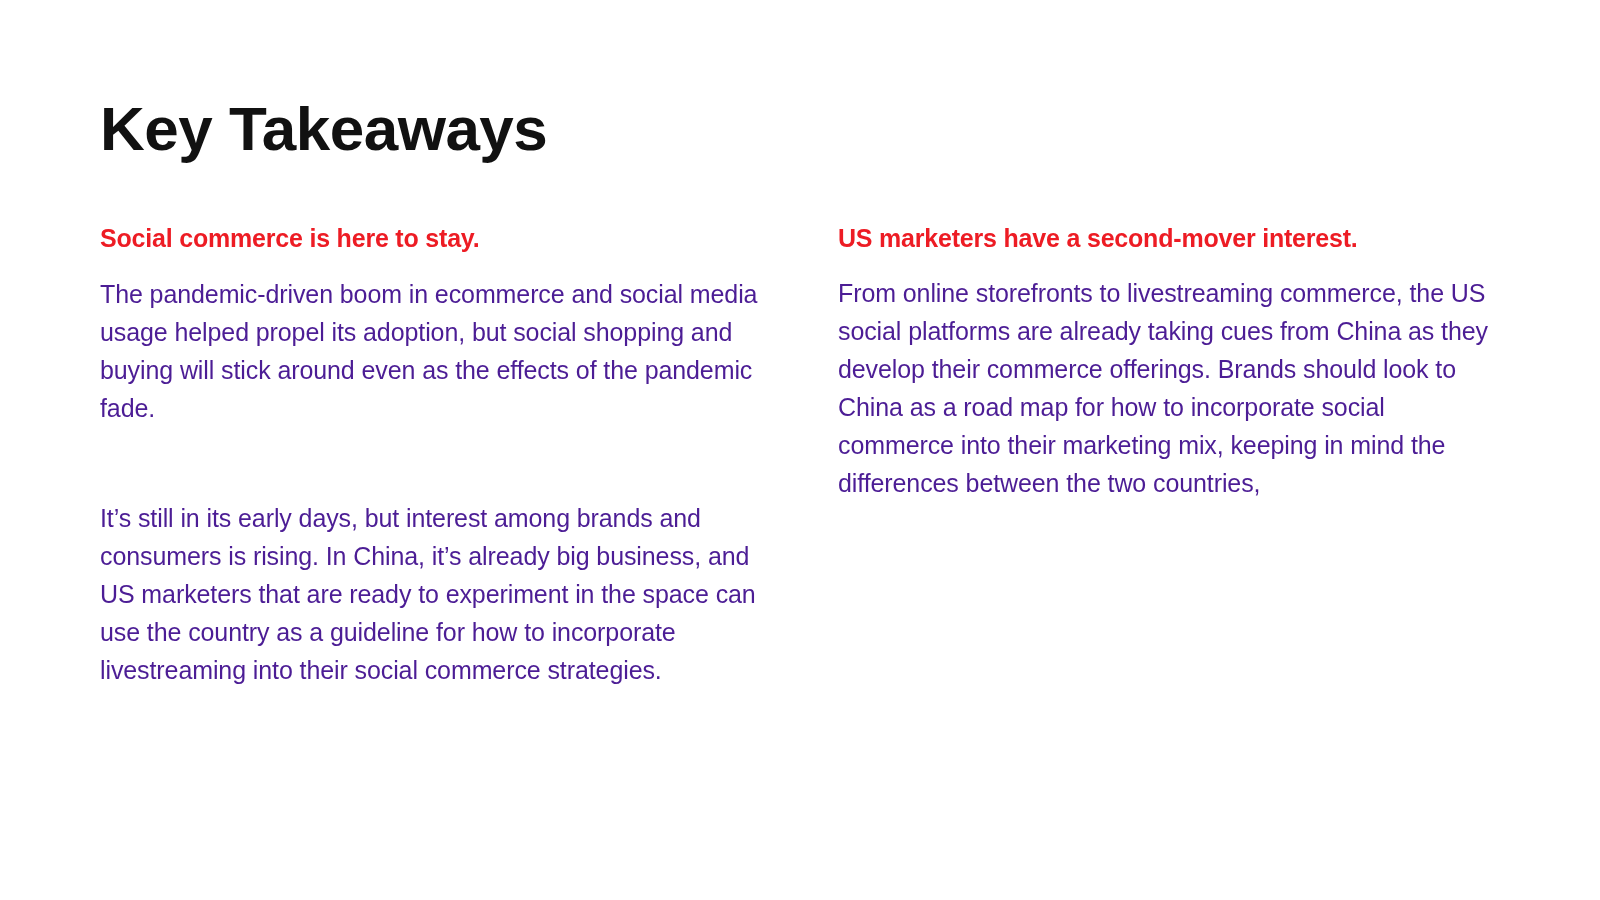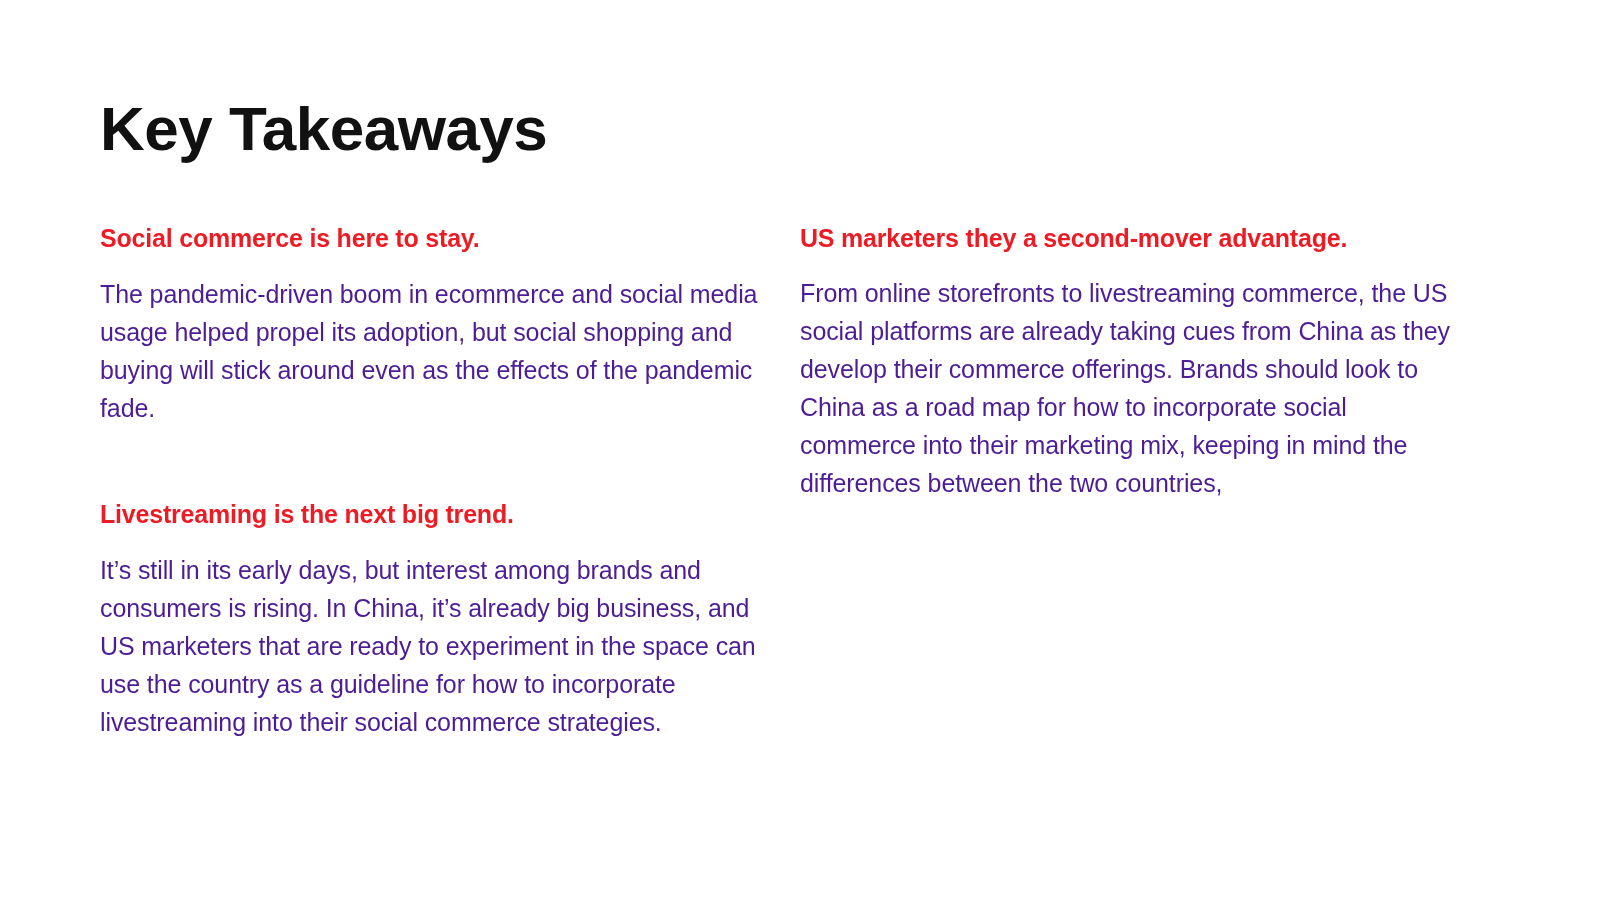--- a/index.html
+++ b/index.html
@@ -26,21 +26,21 @@
     font-weight: bold;
     letter-spacing: -0.5px;
     line-height: 1.05;
     color: #111111;
     margin: 0 0 62px 0;
   }
   .columns {
     display: flex;
     flex-direction: row;
     align-items: flex-start;
-    gap: 40px;
+    gap: 78px;
   }
   .column {
     width: 660px;
     flex: 0 0 660px;
   }
   .takeaway {
     margin-bottom: 72px;
   }
   .takeaway:last-child {
     margin-bottom: 0;
@@ -75,30 +75,29 @@
   <div class="columns">
 
     <div class="column column-left">
 
       <div class="takeaway">
         <h2 class="takeaway-heading">Social commerce is here to stay.</h2>
         <p class="takeaway-body">The pandemic-driven boom in ecommerce and social media usage helped propel its adoption, but social shopping and buying will stick around even as the effects of the pandemic fade.</p>
       </div>
 
       <div class="takeaway">
-        <h2 class="takeaway-heading">Livestreaming is the next big trend.</h2>
         <p class="takeaway-body">It’s still in its early days, but interest among brands and consumers is rising. In China, it’s already big business, and US marketers that are ready to experiment in the space can use the country as a guideline for how to incorporate livestreaming into their social commerce strategies.</p>
       </div>
 
     </div>
 
     <div class="column column-right">
 
       <div class="takeaway">
-        <h2 class="takeaway-heading">US marketers they a second-mover advantage.</h2>
+        <h2 class="takeaway-heading">US marketers have a second-mover interest.</h2>
         <p class="takeaway-body">From online storefronts to livestreaming commerce, the US social platforms are already taking cues from China as they develop their commerce offerings. Brands should look to China as a road map for how to incorporate social commerce into their marketing mix, keeping in mind the differences between the two countries,</p>
       </div>
 
     </div>
 
   </div>
 
 </div>
 
 </body></html>

